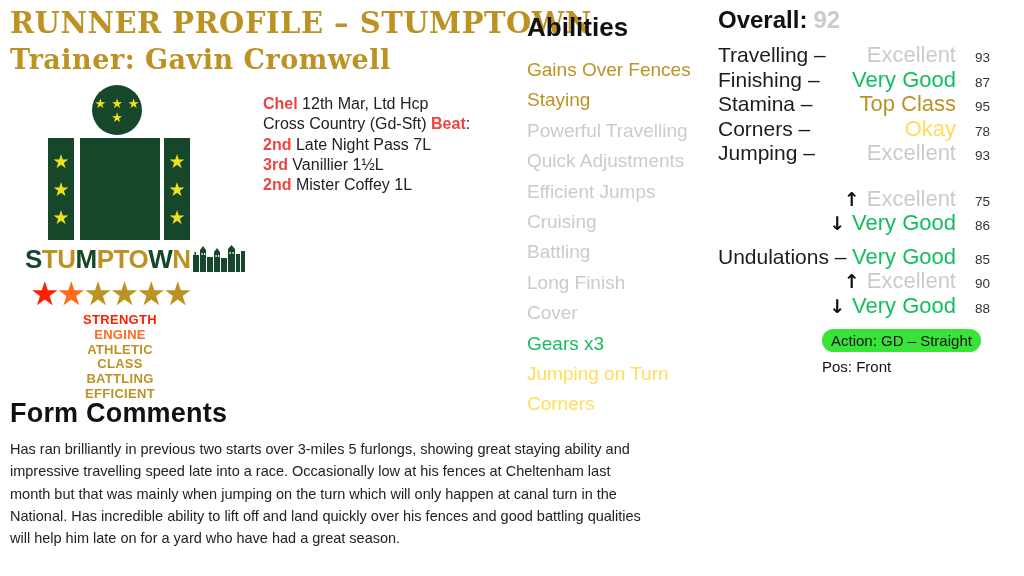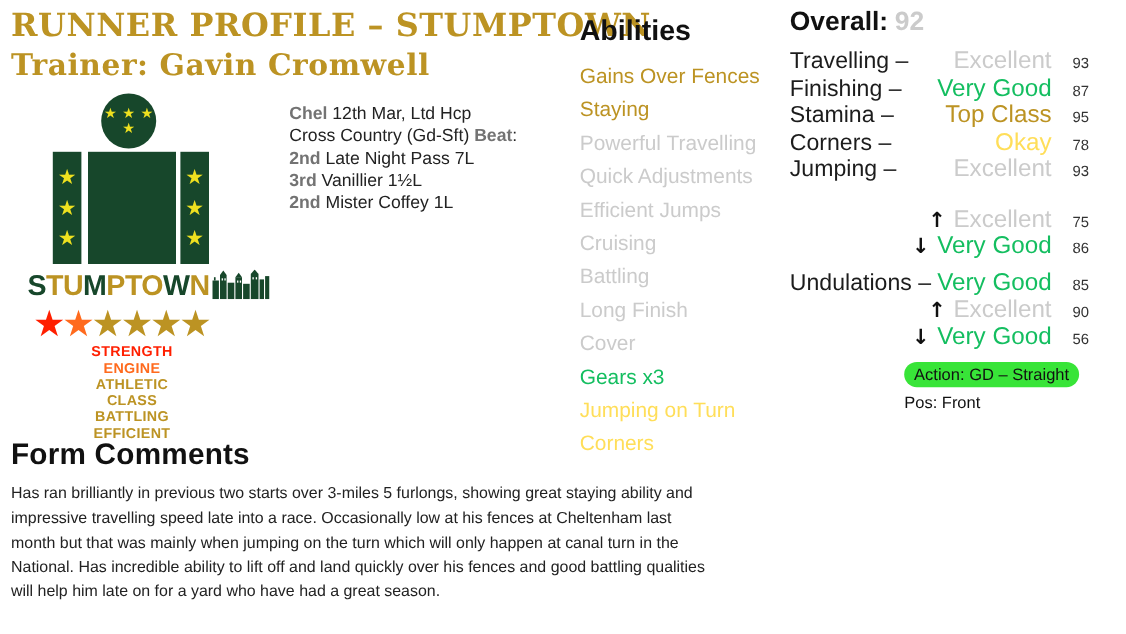--- a/index.html
+++ b/index.html
@@ -46,21 +46,21 @@
   .attr-red{color:var(--red);}
   .attr-orange{color:var(--orange);}
   .attr-gold{color:var(--gold);}
   
   .attributes{position:absolute;left:28px;top:313px;width:184px;text-align:center;}
   .attributes div{font-size:13px;font-weight:bold;line-height:14.8px;letter-spacing:.3px;text-align:center;}
   
   .form-panel{position:absolute;left:263px;top:94px;width:250px;}
   .form-heading{font-size:28px;font-weight:bold;color:#111;margin-bottom:9px;letter-spacing:.2px;}
   .form-lines div{font-size:16px;line-height:20.3px;color:#222;white-space:nowrap;}
-  .form-lines .b{font-weight:bold;color:#737373;}
+  .form-lines .b{font-weight:bold;color:#ef4444;}
   
   .abilities{position:absolute;left:527px;top:12px;width:200px;}
   .abilities-heading{font-size:26px;font-weight:bold;color:#111;margin-bottom:12px;}
   .abilities-list div{font-size:19px;line-height:30.4px;white-space:nowrap;}
   .tier-gold{color:var(--gold);}
   .tier-grey{color:var(--grey);}
   .tier-green{color:var(--green);}
   .tier-yellow{color:var(--yellow);}
   
   .ratings{position:absolute;left:718px;top:6px;width:272px;}
@@ -240,21 +240,21 @@
         <span class="r-spacer"></span>
         <span class="r-arrow">↑</span>
         <span class="r-value tier-grey">Excellent</span>
         <span class="r-score">90</span>
       </div>
       <div class="rating-row">
         <span class="r-label"></span>
         <span class="r-spacer"></span>
         <span class="r-arrow">↓</span>
         <span class="r-value tier-green">Very Good</span>
-        <span class="r-score">56</span>
+        <span class="r-score">88</span>
       </div>
     </div>
   <div class="action-badge">Action: GD – Straight</div>
   <div class="pos-text">Pos: Front</div>
 </div>
 
 <div class="comments">
   <div class="comments-heading">Form Comments</div>
   <div class="comments-text">Has ran brilliantly in previous two starts over 3-miles 5 furlongs, showing great staying ability and impressive travelling speed late into a race. Occasionally low at his fences at Cheltenham last month but that was mainly when jumping on the turn which will only happen at canal turn in the National. Has incredible ability to lift off and land quickly over his fences and good battling qualities will help him late on for a yard who have had a great season.</div>
 </div>

